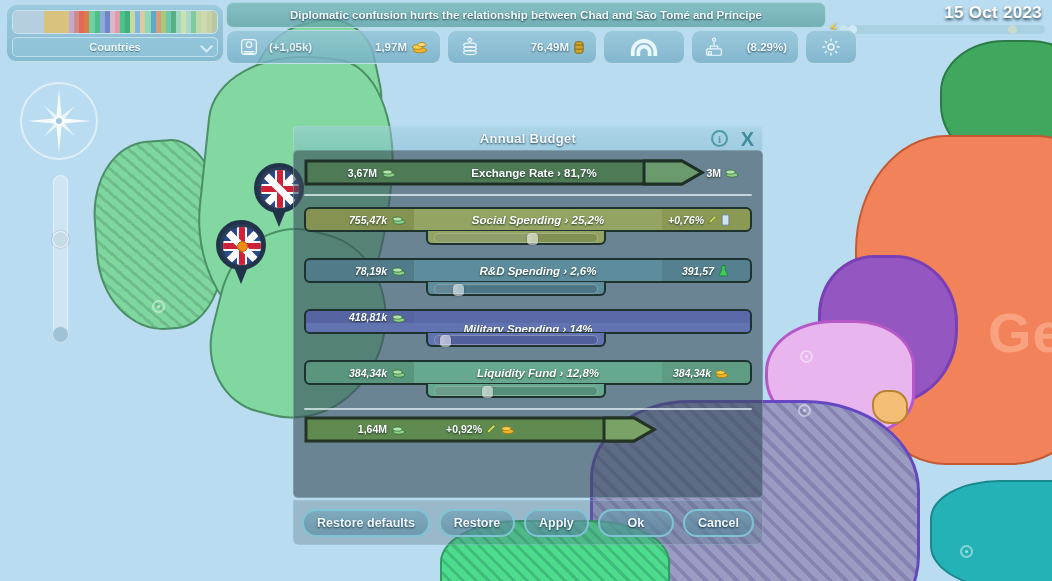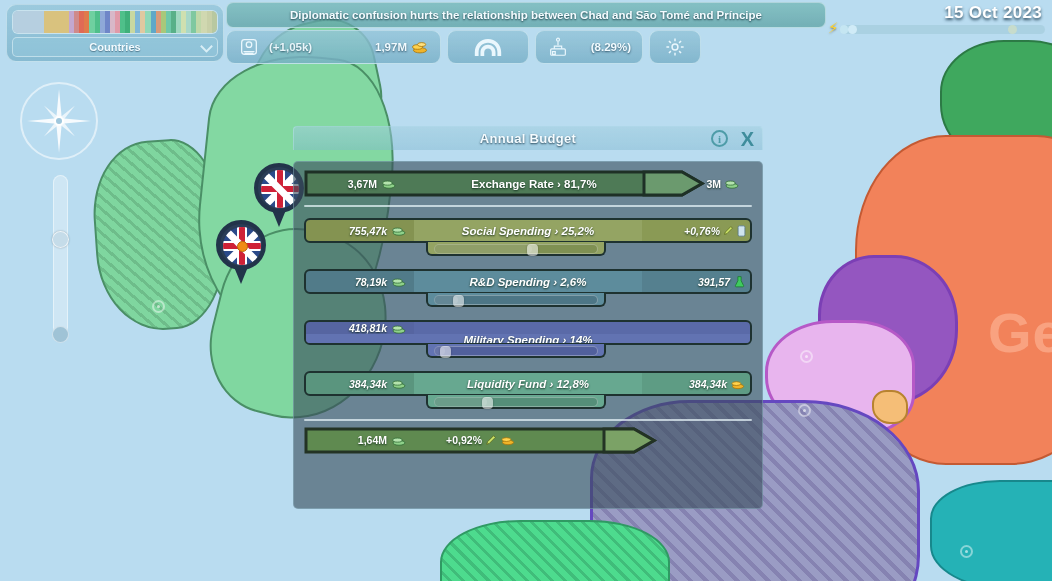--- a/index.html
+++ b/index.html
@@ -347,32 +347,31 @@
     font-family: "Liberation Sans", sans-serif;
     line-height: 24px;
   }
   .dlg-body {
     position: relative;
     height: 348px;
     background: rgba(58,78,92,.62);
     border: 1px solid rgba(160,205,222,.35);
     border-radius: 5px;
     padding: 8px 10px;
-    margin-top: 11px;
   }
   .sep { height: 2px; background: rgba(235,248,252,.7); margin: 8px 0 6px; border-radius:1px;}
   .rowseg {
     display: flex; align-items: center;
     font-size: 10.5px; font-weight: bold; color: #ffffff;
     font-family: "Liberation Sans", sans-serif;
     text-shadow: 0 1px 2px rgba(8,35,20,.85);
   }
   .seg-left { width: 108px; justify-content: flex-end; padding-right: 7px; gap: 4px;}
   .seg-mid { flex: 1; justify-content: center; font-size: 11.5px;}
-  .seg-right { width: 108px; justify-content: flex-end; padding-right: 4px; gap: 3px;}
+  .seg-right { width: 88px; justify-content: flex-end; padding-right: 20px; gap: 3px;}
 
   
   .group { position: relative; margin-bottom: 3px; font-style: italic; }
   .cap {
     position: absolute; left: 122px; top: 0;
     width: 180px; height: 13px;
     border: 2px solid #1e3230;
     border-bottom: none;
     border-radius: 6px 6px 0 0;
   }
@@ -582,20 +581,39 @@
           <svg viewBox="0 0 22 16" width="18" height="14">
             <ellipse cx="11" cy="12" rx="8" ry="3.2" fill="#f0b429" stroke="#a9770b" stroke-width="1"></ellipse>
             <ellipse cx="8" cy="8" rx="6" ry="2.8" fill="#ffd34e" stroke="#a9770b" stroke-width="1"></ellipse>
             <ellipse cx="13" cy="5" rx="5" ry="2.4" fill="#ffe180" stroke="#a9770b" stroke-width="1"></ellipse>
           </svg>
         </span>
       </span>
     </div>
 
 
+    <div class="pill w3">
+      <span class="ico" style="margin-right:auto">
+        <svg viewBox="0 0 24 24" width="22" height="22" fill="none" stroke="#eaf7fd" stroke-width="1.3">
+          <path d="M12 2l2.2 2.4L12 6.8 9.8 4.4z"></path>
+          <ellipse cx="12" cy="10" rx="7" ry="2.4"></ellipse>
+          <ellipse cx="12" cy="14" rx="7" ry="2.4"></ellipse>
+          <ellipse cx="12" cy="18" rx="7" ry="2.4"></ellipse>
+        </svg>
+      </span>
+      <span class="val">
+        <span>76,49M</span>
+        <span>
+          <svg viewBox="0 0 14 18" width="12" height="15">
+            <rect x="2" y="2" width="10" height="14" rx="3" fill="#cfa32e" stroke="#7d5f0c" stroke-width="1"></rect>
+            <path d="M2 6h10M2 11h10" stroke="#7d5f0c" stroke-width="1"></path>
+          </svg>
+        </span>
+      </span>
+    </div>
 
     <div class="pill w4">
       <span>
         <svg viewBox="0 0 34 22" width="32" height="21" fill="#eaf7fd">
           <path d="M17 2C9 2 3 8 3 16v4h4v-4c0-6 4.4-10 10-10s10 4 10 10v4h4v-4C31 8 25 2 17 2z"></path>
           <path d="M17 8c-4.4 0-8 3.6-8 8v4h4v-4c0-2.2 1.8-4 4-4s4 1.8 4 4v4h4v-4c0-4.4-3.6-8-8-8z"></path>
         </svg>
       </span>
     </div>
 
@@ -821,13 +839,20 @@
             <svg viewBox="0 0 20 14" width="16" height="12">
               <ellipse cx="10" cy="10" rx="7" ry="2.8" fill="#f0b429" stroke="#a9770b" stroke-width="1"></ellipse>
               <ellipse cx="8" cy="6.5" rx="5.5" ry="2.4" fill="#ffd34e" stroke="#a9770b" stroke-width="1"></ellipse>
             </svg>
           </span>
         </div>
       </div>
     </div>
   </div>
 
+  <div class="dlg-footer">
+    <div class="btn">Restore defaults</div>
+    <div class="btn">Restore</div>
+    <div class="btn">Apply</div>
+    <div class="btn" style="padding:0 28px">Ok</div>
+    <div class="btn">Cancel</div>
+  </div>
 </div>
 
 </body></html>

